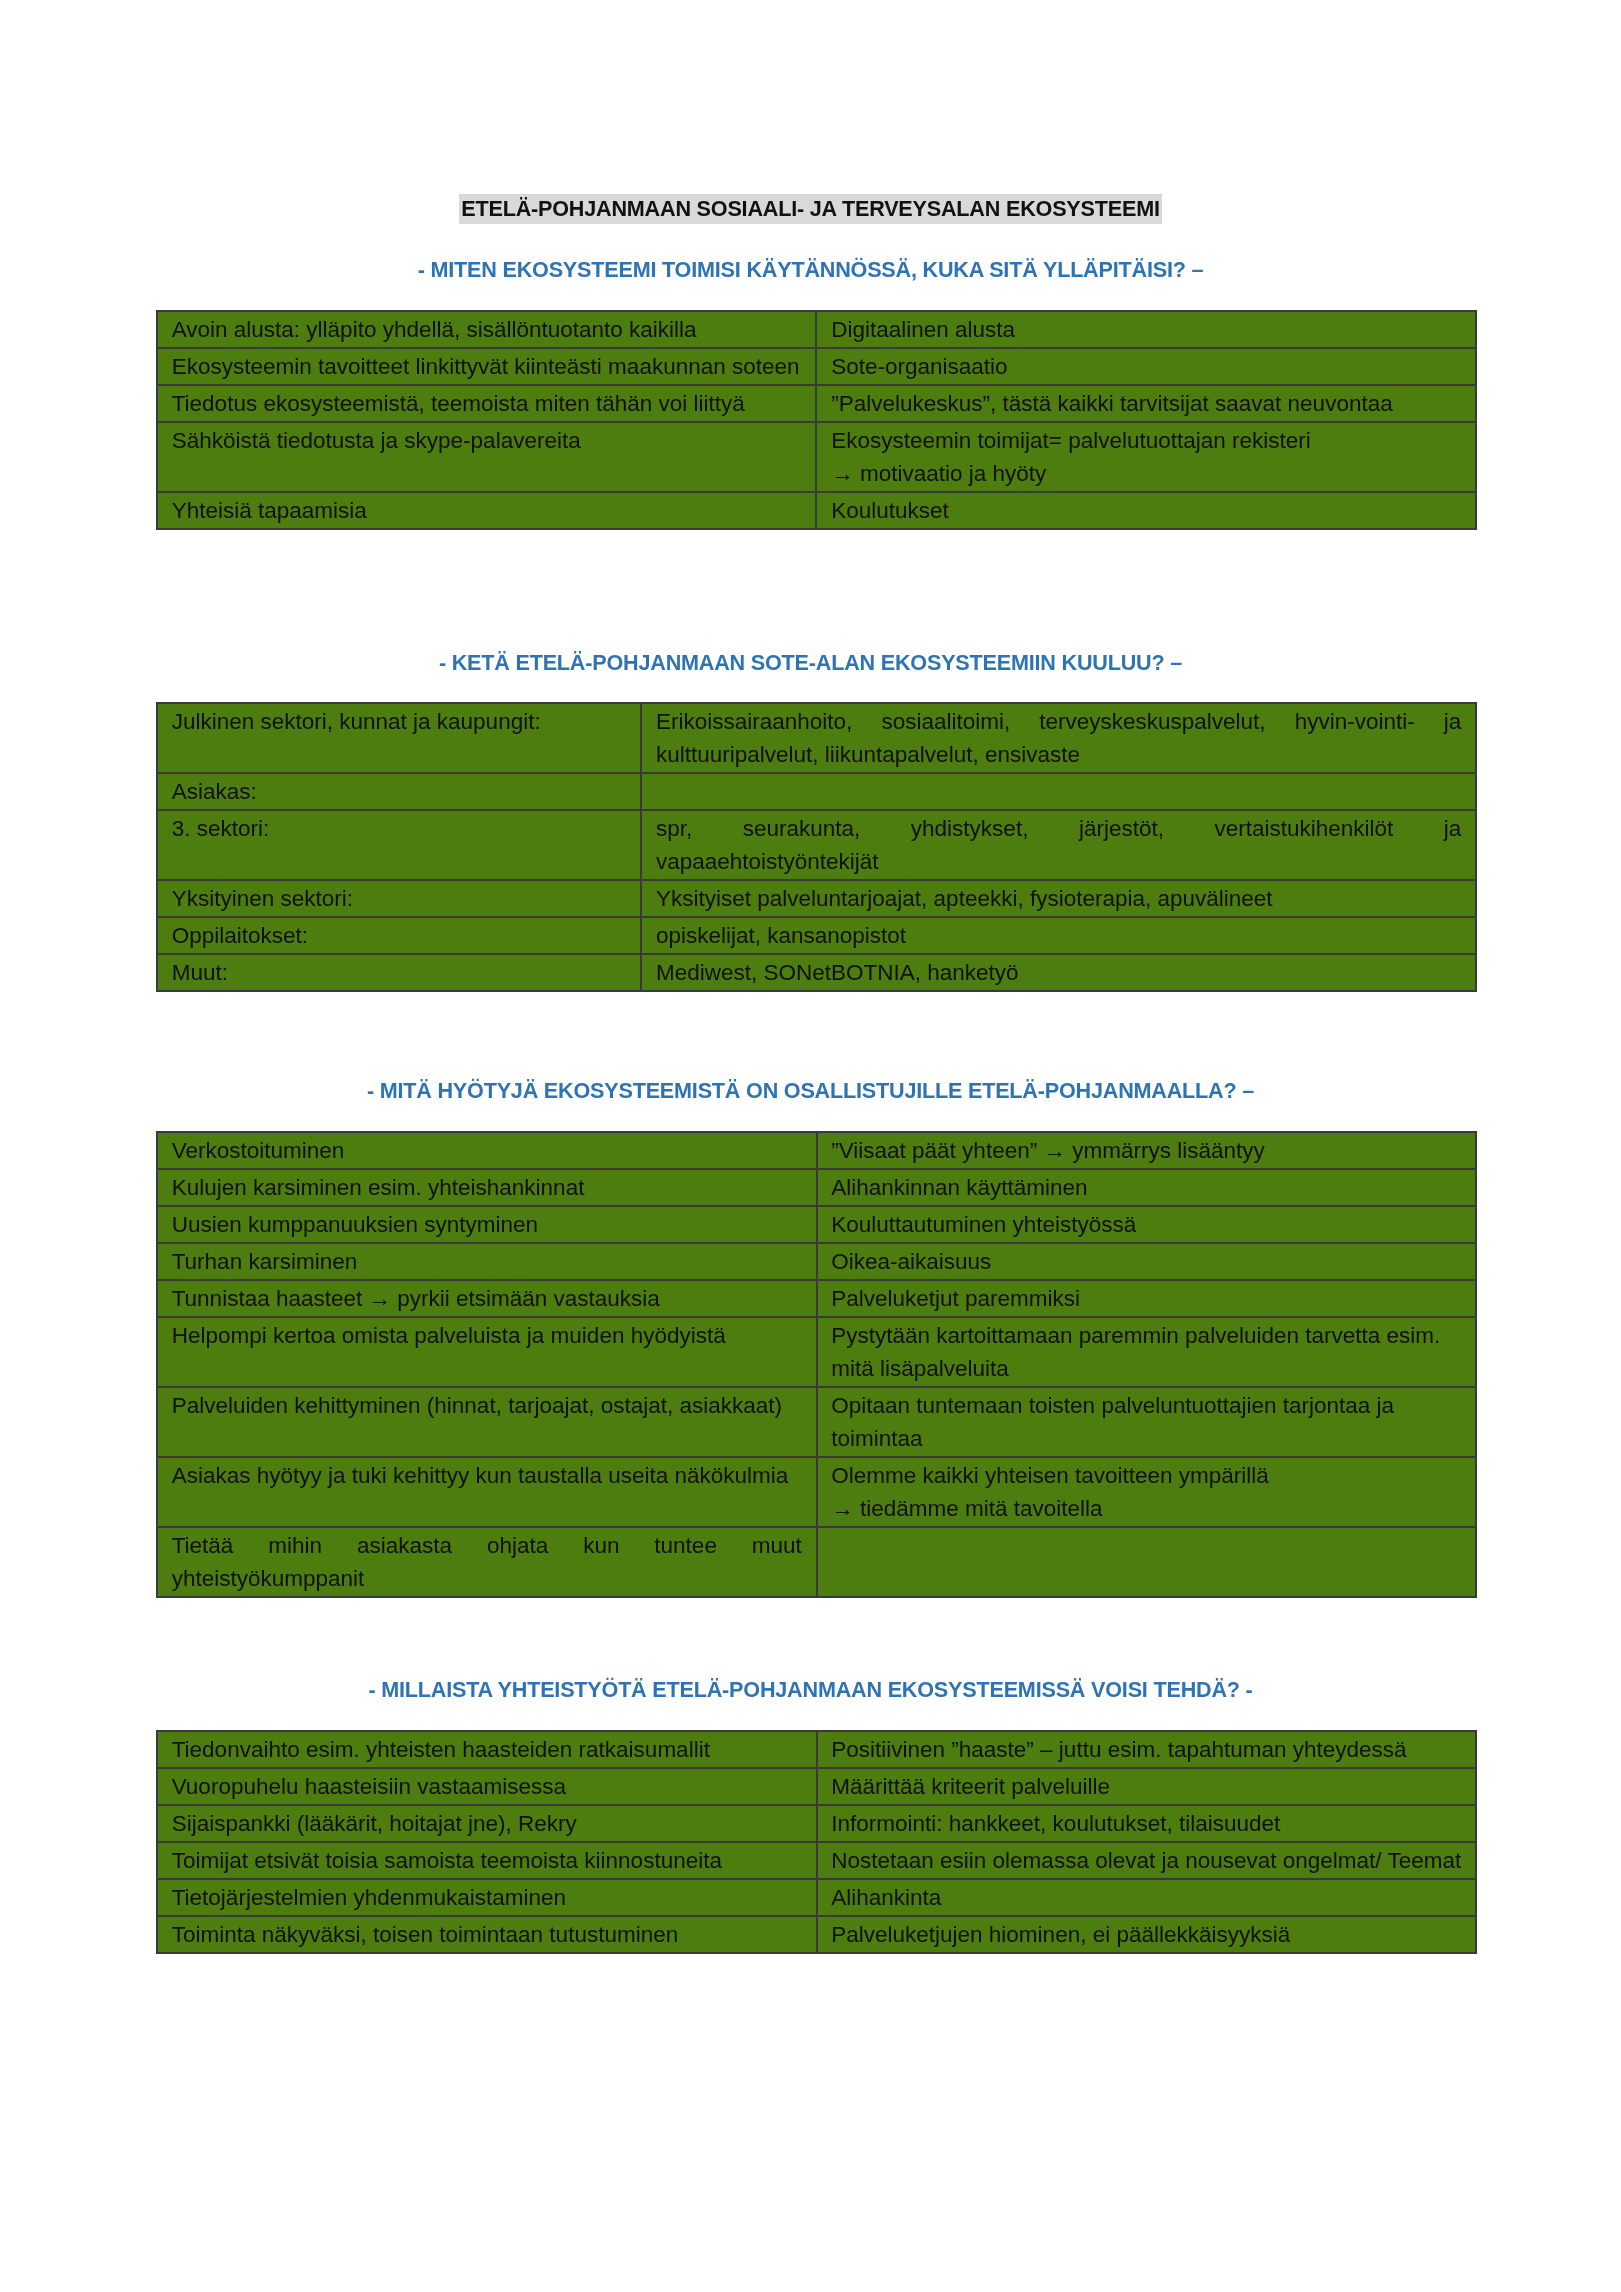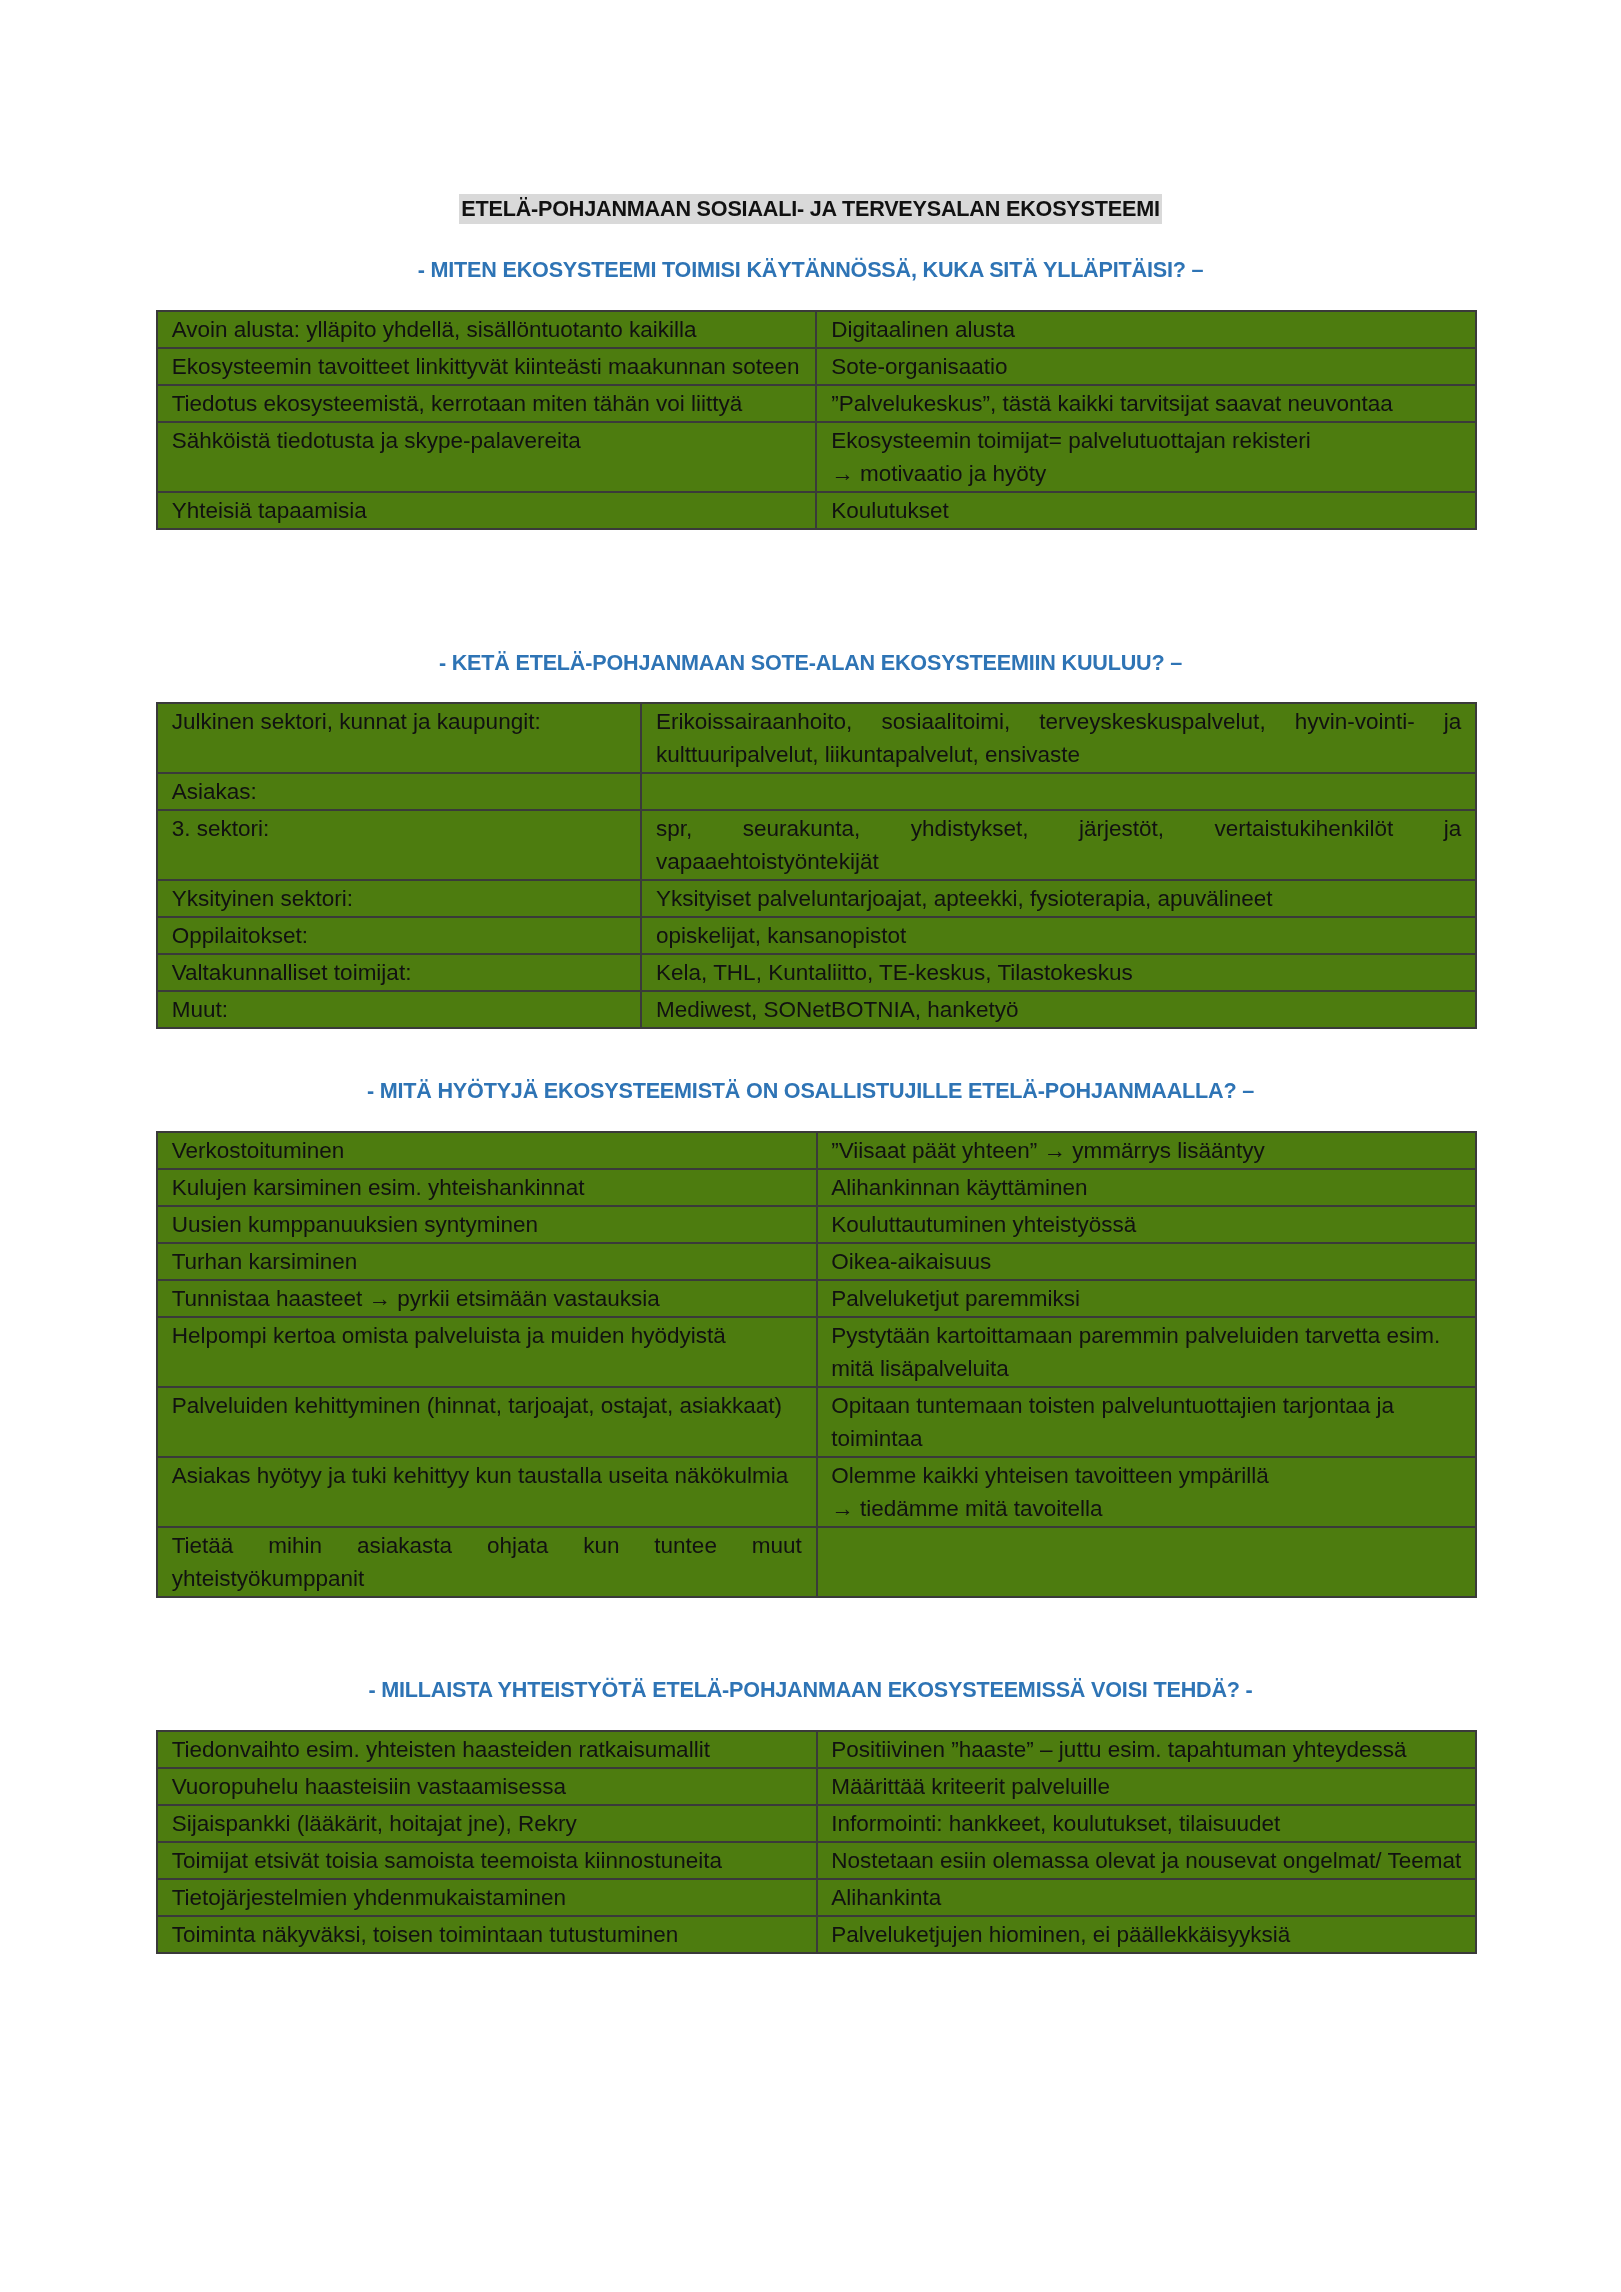--- a/index.html
+++ b/index.html
@@ -27,21 +27,21 @@
   <tbody>
       <tr>
         <td>Avoin alusta: ylläpito yhdellä, sisällöntuotanto kaikilla</td>
         <td>Digitaalinen alusta</td>
       </tr>
       <tr>
         <td>Ekosysteemin tavoitteet linkittyvät kiinteästi maakunnan soteen</td>
         <td>Sote-organisaatio</td>
       </tr>
       <tr>
-        <td>Tiedotus ekosysteemistä, kerrotaan miten tähän voi liittyä</td>
+        <td>Tiedotus ekosysteemistä, teemoista miten tähän voi liittyä</td>
         <td>”Palvelukeskus”, tästä kaikki tarvitsijat saavat neuvontaa</td>
       </tr>
       <tr>
         <td>Sähköistä tiedotusta ja skype-palavereita</td>
         <td>Ekosysteemin toimijat= palvelutuottajan rekisteri<br>→ motivaatio ja hyöty</td>
       </tr>
       <tr>
         <td>Yhteisiä tapaamisia</td>
         <td>Koulutukset</td>
       </tr>
@@ -67,24 +67,20 @@
         <td>3. sektori:</td>
         <td class="justify">spr, seurakunta, yhdistykset, järjestöt, vertaistukihenkilöt ja vapaaehtoistyöntekijät</td>
       </tr>
       <tr>
         <td>Yksityinen sektori:</td>
         <td class="justify">Yksityiset palveluntarjoajat, apteekki, fysioterapia, apuvälineet</td>
       </tr>
       <tr>
         <td>Oppilaitokset:</td>
         <td class="justify">opiskelijat, kansanopistot</td>
-      </tr>
-      <tr>
-        <td>Valtakunnalliset toimijat:</td>
-        <td class="justify">Kela, THL, Kuntaliitto, TE-keskus, Tilastokeskus</td>
       </tr>
       <tr>
         <td>Muut:</td>
         <td class="justify">Mediwest, SONetBOTNIA, hanketyö</td>
       </tr>
     </tbody>
 </table>
 
 <div class="section-heading" style="top:1078px;">- MITÄ HYÖTYJÄ EKOSYSTEEMISTÄ ON OSALLISTUJILLE ETELÄ-POHJANMAALLA? –</div>
 <table class="doc-table" style="top:1131px;">

